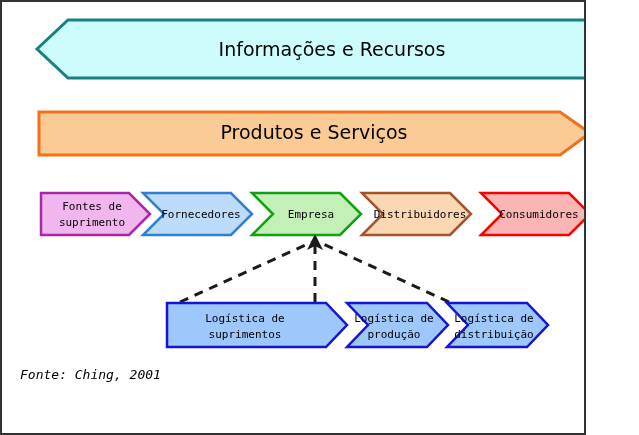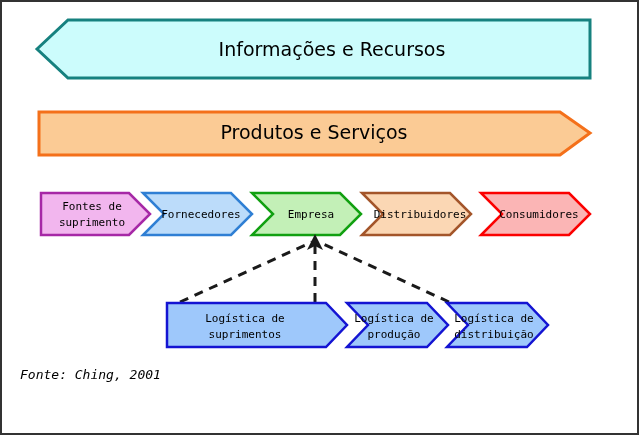--- a/index.html
+++ b/index.html
@@ -2,21 +2,21 @@
 <html><head>
 <meta charset="utf-8">
 <style>
   html, body {
     margin: 0;
     padding: 0;
     background: #ffffff;
   }
   #page {
     position: relative;
-    width: 639px;
+    width: 586px;
     height: 435px;
     background: #ffffff;
     border: 2px solid #333333;
     box-sizing: border-box;
     overflow: hidden;
     font-family: "DejaVu Sans", sans-serif;
   }
   #diagram-svg {
     position: absolute;
     left: 0;

